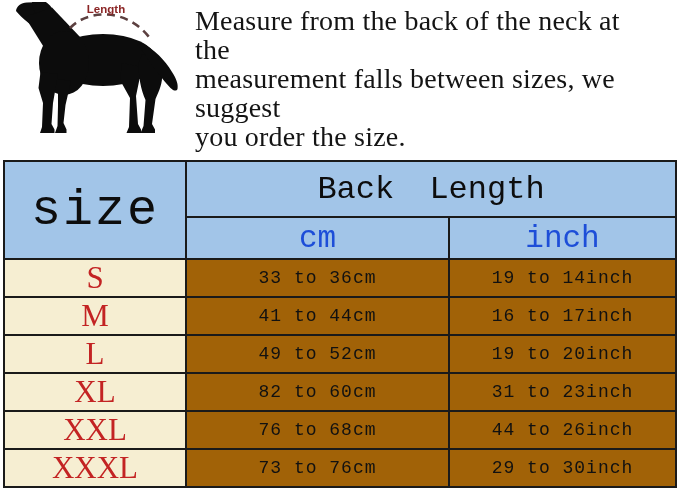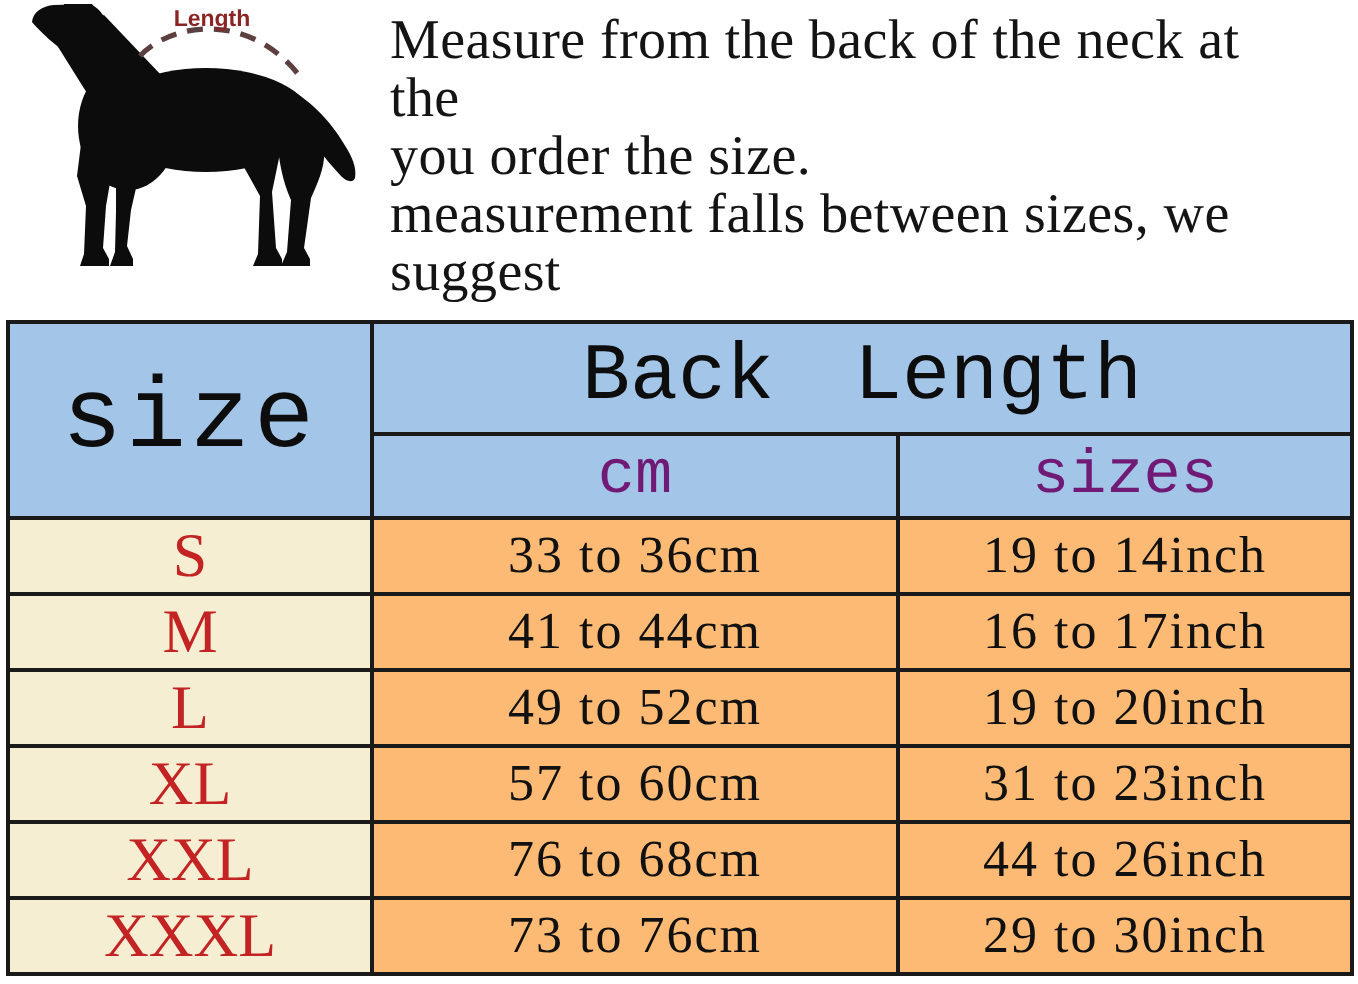--- a/index.html
+++ b/index.html
@@ -35,41 +35,41 @@
     overflow:hidden;white-space:nowrap;
   }
   td.size-head{
     background:var(--header-bg);
     font-family:"Liberation Mono", monospace;
     font-size:50px;letter-spacing:2px;color:#0d0d0d;
   }
   td.bl-head{
     background:var(--header-bg);
     font-family:"Liberation Mono", monospace;
-    font-size:40px;word-spacing:16px;color:#0d0d0d;
+    font-size:32px;word-spacing:16px;color:#0d0d0d;
     height:56px;
     margin-left:41px;
   }
   td.unit-head{
     background:var(--header-bg);
     font-family:"Liberation Mono", monospace;
-    font-size:31px;color:#701a75;
+    font-size:31px;color:#1d4ed8;
     height:42px;
   }
   td.c-size{
     background:var(--size-col-bg);
     color:var(--size-red);
     font-family:"Liberation Serif", serif;
     font-size:31px;height:38px;
   }
   td.c-data{
-    background:#fdba74;
+    background:#a16207;
     color:var(--data-ink);
-    font-family:Liberation Serif, serif;
-    font-size:26px;letter-spacing:1px;
+    font-family:Liberation Mono, monospace;
+    font-size:18px;letter-spacing:1px;
   }
 </style>
 </head>
 <body>
 
 <div class="stage">
 
   <div class="dog-figure">
     <svg viewBox="0 0 192 160" width="192" height="160">
       <g fill="#0c0c0c" stroke="none">
@@ -91,59 +91,59 @@
 
         <path d="M140,43 C152,49 163,60 170,72 C174,78 176.5,84 175.5,89 C174.5,91.5 171.5,91 168.5,88 C161,80 151,67 144.5,57 C141.5,52.5 138,47.5 135,45 Z"></path>
       </g>
       <path d="M68,28 C84,11 122,6 147,37" fill="none" stroke="#5c4040" stroke-width="2.6" stroke-dasharray="8 5.5"></path>
       <text x="104" y="13" text-anchor="middle" font-family="Liberation Sans, sans-serif" font-size="11.5" font-weight="bold" fill="#8b2525">Length</text>
     </svg>
   </div>
 
   <div class="instructions">
     <div>Measure from the back of the neck at the</div>
+    <div>measurement falls between sizes, we suggest</div>
     <div>you order the size.</div>
-    <div>measurement falls between sizes, we suggest</div>
   </div>
 
   <table class="size-table">
     <colgroup>
       <col style="width:182px">
       <col style="width:263px">
       <col style="width:227px">
     </colgroup>
     <thead>
       <tr>
         <td class="size-head" rowspan="2">size</td>
         <td class="bl-head" colspan="2">Back Length</td>
       </tr>
       <tr>
         <td class="unit-head">cm</td>
-        <td class="unit-head">sizes</td>
+        <td class="unit-head">inch</td>
       </tr>
     </thead>
     <tbody id="size-rows">
         <tr>
           <td class="c-size">S</td>
           <td class="c-data">33 to 36cm</td>
           <td class="c-data">19 to 14inch</td>
         </tr>
         <tr>
           <td class="c-size">M</td>
           <td class="c-data">41 to 44cm</td>
           <td class="c-data">16 to 17inch</td>
         </tr>
         <tr>
           <td class="c-size">L</td>
           <td class="c-data">49 to 52cm</td>
           <td class="c-data">19 to 20inch</td>
         </tr>
         <tr>
           <td class="c-size">XL</td>
-          <td class="c-data">57 to 60cm</td>
+          <td class="c-data">82 to 60cm</td>
           <td class="c-data">31 to 23inch</td>
         </tr>
         <tr>
           <td class="c-size">XXL</td>
           <td class="c-data">76 to 68cm</td>
           <td class="c-data">44 to 26inch</td>
         </tr>
         <tr>
           <td class="c-size">XXXL</td>
           <td class="c-data">73 to 76cm</td>

